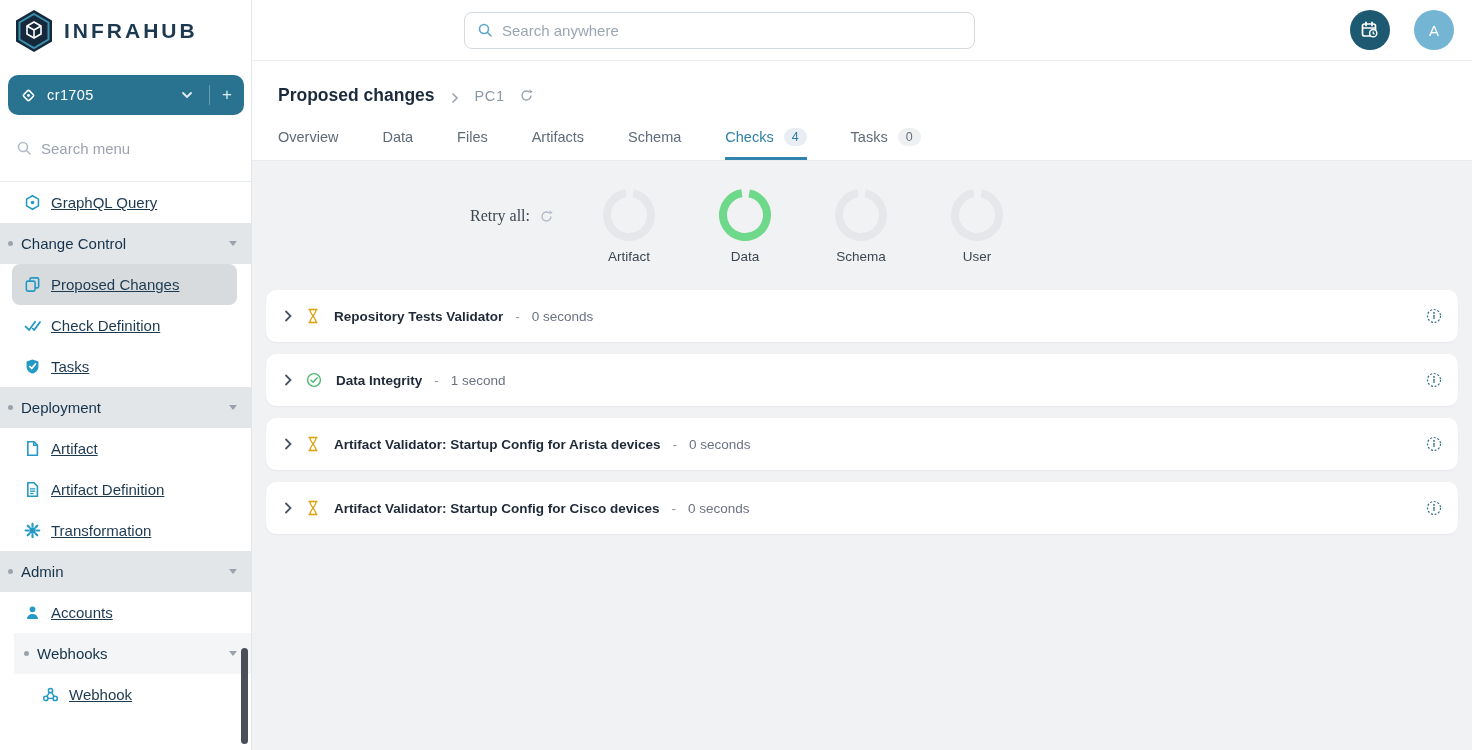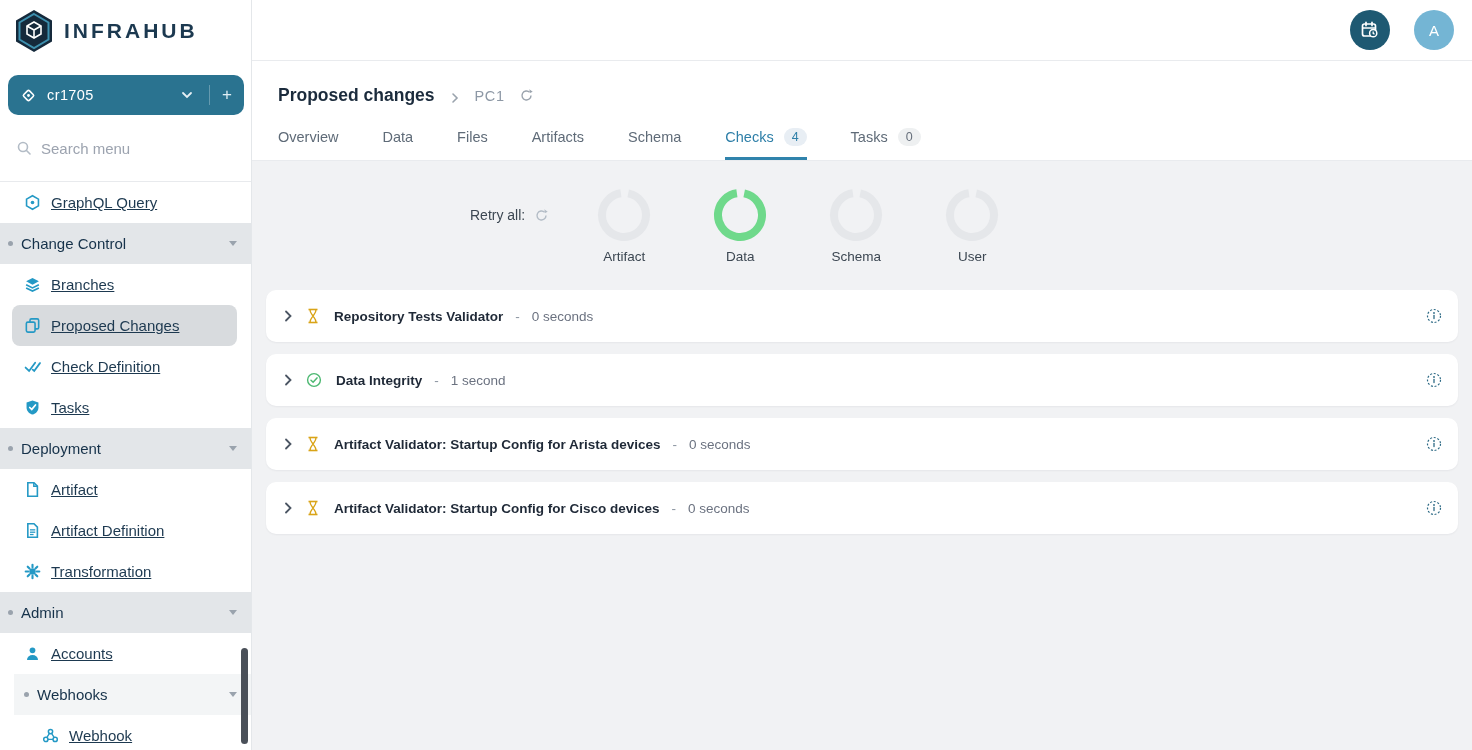--- a/index.html
+++ b/index.html
@@ -46,21 +46,21 @@
   .crumb { font-size:14.5px; color:#8d98a5; letter-spacing:.6px; }
   .tabs { display:flex; gap:44px; margin-top:22px;align-items:center; }
   .tab { padding-bottom:11px; font-size:14.5px; color:#5f6b78; display:flex; align-items:center; gap:10px; cursor:pointer; border-bottom:3px solid transparent; }
   .tab.active { color:#2e7fa8; border-bottom-color:#3083ac; }
   .badge { border-radius:10px; padding:2px 8px; font-size:12.5px; background:#eef0f1; color:#67707c; }
   .tab.active .badge { background:#e8eef4; color:#2e7fa8; }
 
   .content { flex:1; padding:18px 14px 0 14px; overflow:hidden; }
   .retry-row { display:flex; align-items:flex-start; margin-bottom:26px; }
   .retry-label-group { display:flex; align-items:center; gap:9px; margin-left:204px; margin-top:28px; }
-  .retry-label { font-size:14px; color:#3c4752; }
+  .retry-label { font-size:16px; color:#3c4752;font-family:Liberation Serif, serif; }
   .gauges { display:flex; gap:60px; margin-left:47px; margin-top:8px; }
   .gauge { display:flex; flex-direction:column; align-items:center; gap:6px; cursor:pointer; }
   .gauge-label { font-size:13.5px; color:#3c4752; }
 
   .card { background:#fff; border-radius:10px; height:52px; display:flex; align-items:center; gap:10px;
     padding:0 16px 0 14px; margin-bottom:12px; box-shadow:0 1px 2px rgba(16,24,40,.05); cursor:pointer; }
   .v-name { font-size:13.5px; font-weight:700; color:#1f2937; margin-left:4px; }
   .v-sep { font-size:13.5px; color:#8a94a0; margin:0 2px; }
   .v-dur { font-size:13.5px; color:#6b7280; }
   .info-btn { margin-left:auto; display:flex; align-items:center; }
@@ -119,30 +119,20 @@
         </span>
         <span>GraphQL Query</span>
       </div>
 
       <div class="nav-group">
         <span class="dot"></span>
         <span>Change Control</span>
         <span class="caret"></span>
       </div>
 
-      <div class="nav-item">
-        <span class="icn">
-          <svg viewBox="0 0 16 16" width="17" height="17">
-              <polygon points="8,1.8 14,5 8,8.2 2,5" fill="#2499c5"></polygon>
-              <polyline points="2,8.2 8,11.2 14,8.2" fill="none" stroke="#2499c5" stroke-width="1.6"></polyline>
-              <polyline points="2,11.2 8,14.2 14,11.2" fill="none" stroke="#2499c5" stroke-width="1.6"></polyline>
-            </svg>
-        </span>
-        <span>Branches</span>
-      </div>
 
       <div class="nav-item active">
         <span class="icn">
           <svg viewBox="0 0 16 16" width="17" height="17">
               <rect x="5.6" y="1.8" width="8.2" height="9.4" rx="1.4" fill="none" stroke="#2499c5" stroke-width="1.5"></rect>
               <rect x="2.2" y="4.8" width="8.2" height="9.4" rx="1.4" fill="#d8dbde" stroke="#2499c5" stroke-width="1.5"></rect>
             </svg>
         </span>
         <span>Proposed Changes</span>
       </div>
@@ -248,20 +238,29 @@
         <span>Webhook</span>
       </div>
     </nav>
 
     <div class="sb-thumb"></div>
   </aside>
 
   <div class="main">
 
     <header class="topbar">
+      <div class="global-search">
+        <span class="icn" style="width:16px;height:16px">
+          <svg viewBox="0 0 16 16" width="16" height="16">
+              <circle cx="7" cy="7" r="4.5" fill="none" stroke="#5aa7c7" stroke-width="1.6"></circle>
+              <line x1="10.5" y1="10.5" x2="14" y2="14" stroke="#5aa7c7" stroke-width="1.6" stroke-linecap="round"></line>
+            </svg>
+        </span>
+        <input type="text" placeholder="Search anywhere" style="">
+      </div>
       <div class="top-actions">
         <button class="cal-btn">
           <span class="icn" style="width:20px;height:20px">
             <svg viewBox="0 0 20 20" width="20" height="20">
                 <rect x="2.5" y="4" width="13" height="12" rx="2" fill="none" stroke="#fff" stroke-width="1.7"></rect>
                 <line x1="6" y1="2.4" x2="6" y2="5.6" stroke="#fff" stroke-width="1.7" stroke-linecap="round"></line>
                 <line x1="12" y1="2.4" x2="12" y2="5.6" stroke="#fff" stroke-width="1.7" stroke-linecap="round"></line>
                 <line x1="2.5" y1="8" x2="15.5" y2="8" stroke="#fff" stroke-width="1.5"></line>
                 <circle cx="13.2" cy="13.2" r="3.6" fill="#1e5972" stroke="#fff" stroke-width="1.5"></circle>
                 <polyline points="13.2,11.6 13.2,13.3 14.5,14.2" fill="none" stroke="#fff" stroke-width="1.3"></polyline>

